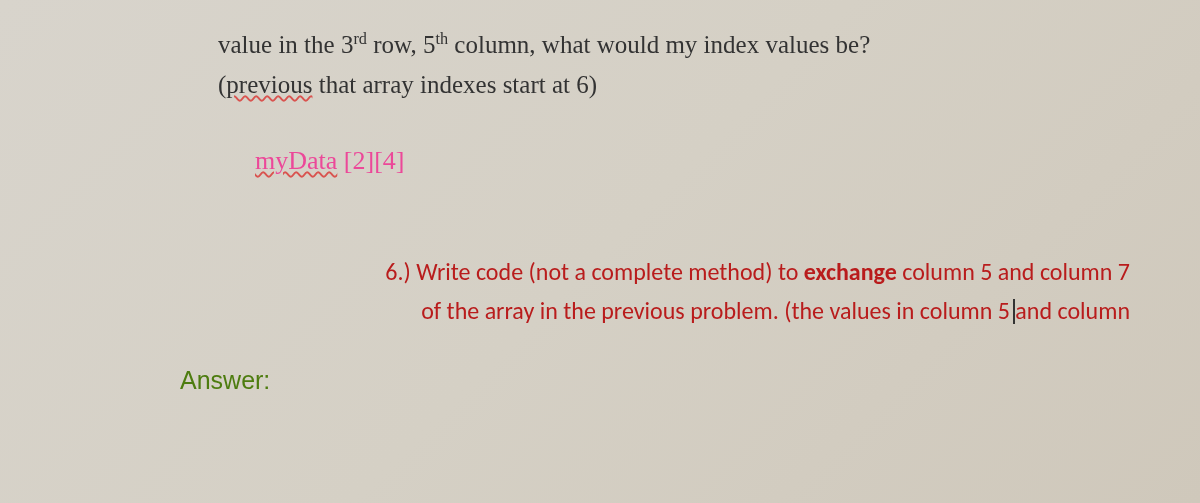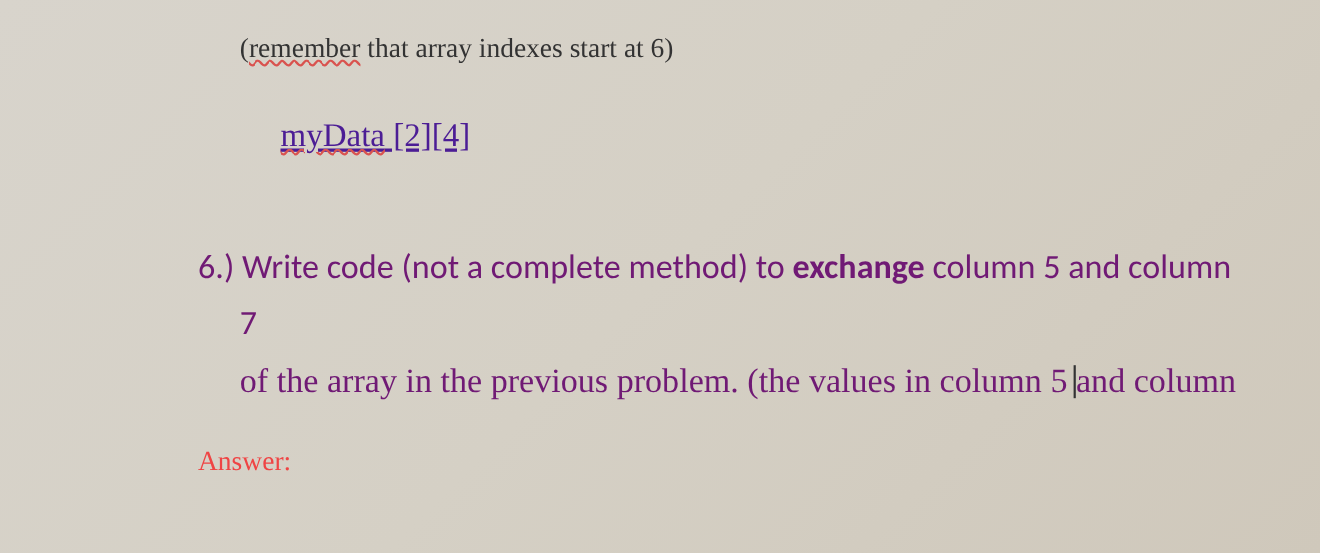--- a/index.html
+++ b/index.html
@@ -34,40 +34,39 @@
     .wavy-red {
       text-decoration: underline wavy #d9534f;
       text-decoration-thickness: 1.5px;
       text-underline-offset: 2px;
     }
     sup {
       font-size: 0.65em;
       vertical-align: super;
     }
     .answer5 {
-      font-size: 30px;
+      font-size: 26px;
       margin-top: 35px;
       padding-left: 75px;
-      color: #4c1d95;
-      text-decoration: underline;
+      color: #ec4899;
     }
     .q6 {
-      font-size: 31px;
+      font-size: 24px;
       line-height: 1.65;
       margin-top: 70px;
-      color: #701a75;
+      color: #b91c1c;
       font-family: Calibri, "Segoe UI", Arial, sans-serif;
+      text-align: right;
     }
     .q6 .line1 {
       text-indent: -38px;
       padding-left: 38px;
     }
     .q6 .line2, .q6 .line3 {
       padding-left: 38px;
-      font-family: Liberation Serif, serif;
     }
     .blue-underline {
       text-decoration: underline;
       text-decoration-color: #3a6ea5;
       text-decoration-thickness: 2px;
       text-underline-offset: 3px;
     }
     .and-cursor {
       position: relative;
     }
@@ -75,31 +74,34 @@
       content: "";
       position: absolute;
       left: -2px;
       top: 10%;
       width: 1.5px;
       height: 85%;
       background: #333;
     }
     .answer-label {
       font-size: 25px;
-      font-family: Liberation Serif, serif;
-      color: #ef4444;
+      font-family: Liberation Sans, sans-serif;
+      color: #4d7c0f;
       margin-top: 24px;
     }
   </style>
 </head>
 <body>
 
 <div class="question q5">
+  <div class="line2">
+    <span>value in the 3</span><sup>rd</sup><span> row, 5</span><sup>th</sup><span> column, what would my index values be?</span>
+  </div>
   <div class="line3">
-    <span>(</span><span class="wavy-red">remember</span><span> that array indexes start at 6)</span>
+    <span>(</span><span class="wavy-red">previous</span><span> that array indexes start at 6)</span>
   </div>
   <div class="answer5">
     <span class="wavy-red">myData</span><span> [2][4]</span>
   </div>
 </div>
 
 <div class="question q6">
   <div class="line1">
     <span>6.)</span><span> Write code (not a complete method) to </span><b>exchange</b><span> column 5 and column 7</span>
   </div>

